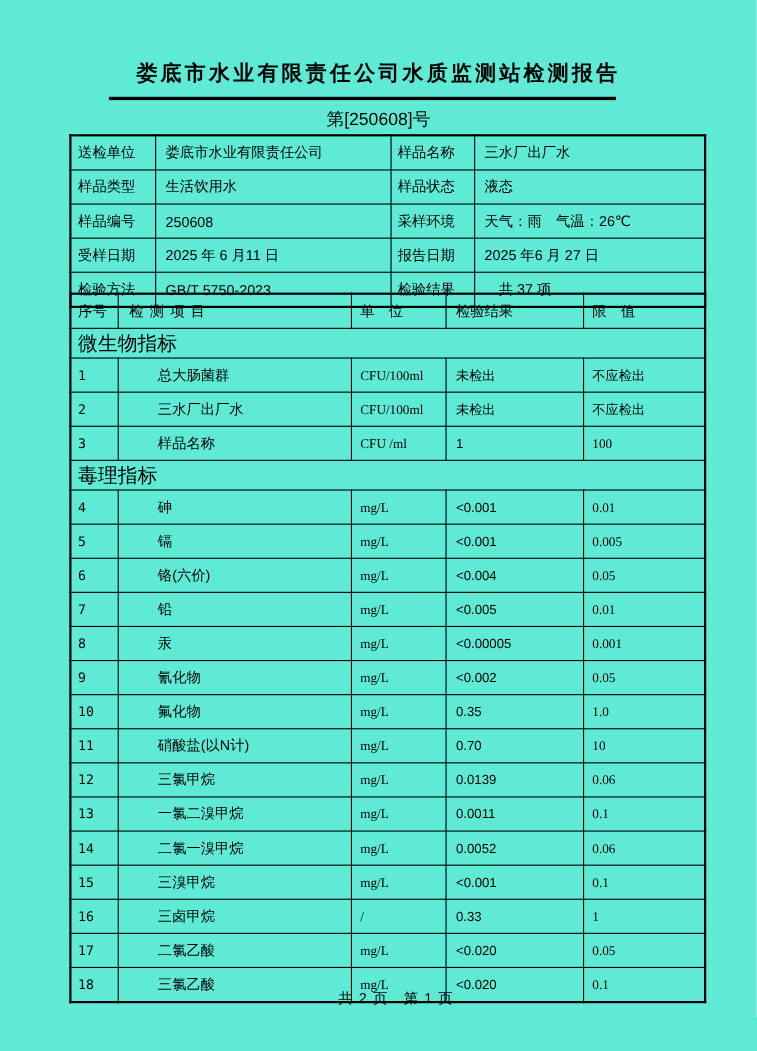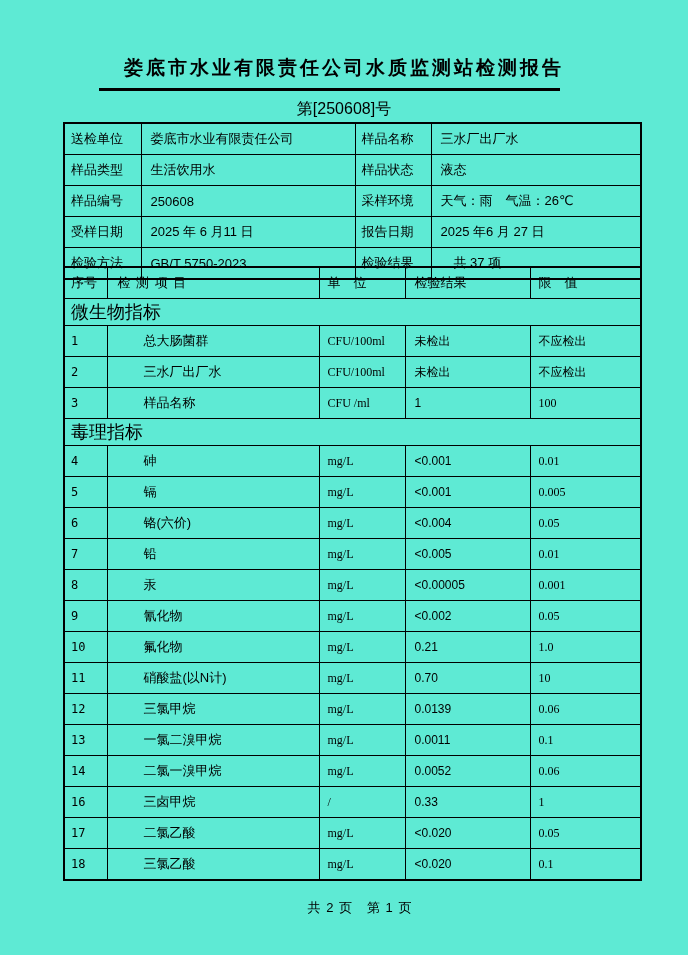--- a/index.html
+++ b/index.html
@@ -183,21 +183,21 @@
           <td class="col-no">9</td>
           <td class="col-item">氰化物</td>
           <td class="col-unit">mg/L</td>
           <td class="col-result">&lt;0.002</td>
           <td class="col-limit">0.05</td>
         </tr>
         <tr class="result-row">
           <td class="col-no">10</td>
           <td class="col-item">氟化物</td>
           <td class="col-unit">mg/L</td>
-          <td class="col-result">0.21</td>
+          <td class="col-result">0.35</td>
           <td class="col-limit">1.0</td>
         </tr>
         <tr class="result-row">
           <td class="col-no">11</td>
           <td class="col-item">硝酸盐(以N计)</td>
           <td class="col-unit">mg/L</td>
           <td class="col-result">0.70</td>
           <td class="col-limit">10</td>
         </tr>
         <tr class="result-row">
@@ -213,20 +213,27 @@
           <td class="col-unit">mg/L</td>
           <td class="col-result">0.0011</td>
           <td class="col-limit">0.1</td>
         </tr>
         <tr class="result-row">
           <td class="col-no">14</td>
           <td class="col-item">二氯一溴甲烷</td>
           <td class="col-unit">mg/L</td>
           <td class="col-result">0.0052</td>
           <td class="col-limit">0.06</td>
+        </tr>
+        <tr class="result-row">
+          <td class="col-no">15</td>
+          <td class="col-item">三溴甲烷</td>
+          <td class="col-unit">mg/L</td>
+          <td class="col-result">&lt;0.001</td>
+          <td class="col-limit">0.1</td>
         </tr>
         <tr class="result-row">
           <td class="col-no">16</td>
           <td class="col-item">三卤甲烷</td>
           <td class="col-unit">/</td>
           <td class="col-result">0.33</td>
           <td class="col-limit">1</td>
         </tr>
         <tr class="result-row">
           <td class="col-no">17</td>

